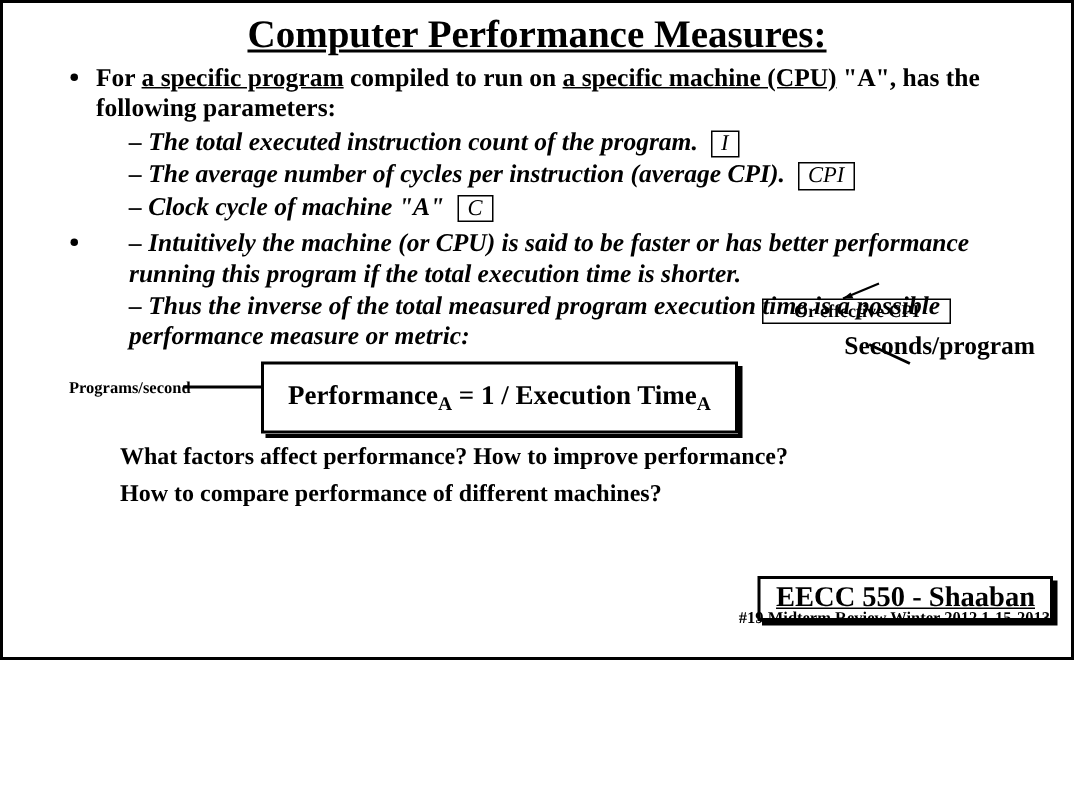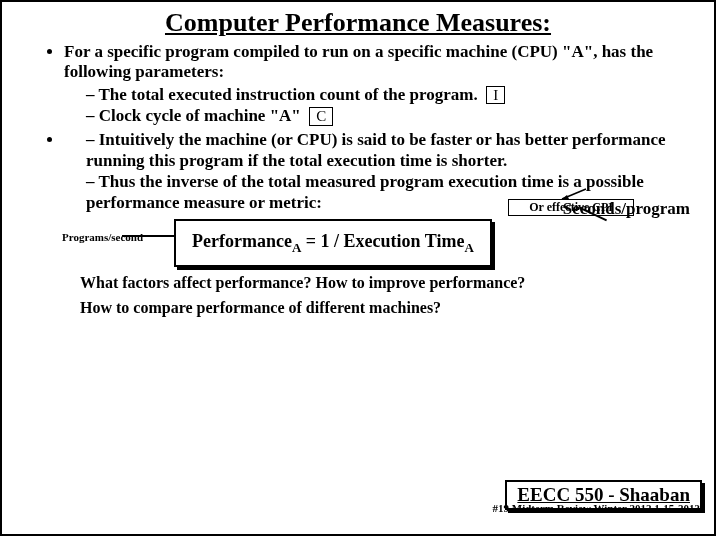--- a/index.html
+++ b/index.html
@@ -3,21 +3,21 @@
 <meta charset="utf-8">
 <style>
   body {
     margin: 0;
     padding: 0;
     font-family: "Times New Roman", serif;
     background: #fff;
   }
   .slide {
     width: 716px;
-    height: 536px;
+    height: 440px;
     border: 2px solid #000;
     position: relative;
     box-sizing: border-box;
     overflow: hidden;
   }
   .title {
     text-align: center;
     font-size: 26px;
     font-weight: bold;
     text-decoration: underline;
@@ -41,22 +41,23 @@
   ul.dash {
     list-style: none;
     margin: 2px 0 4px 0;
     padding-left: 22px;
   }
   ul.dash > li::before {
     content: "– ";
   }
   ul.dash > li {
     margin-bottom: 1px;
-  }
-  .u { }
+    font-style: italic;
+  }
+  .u { text-decoration: underline; }
   .ibox {
     display: inline-block;
     border: 1.5px solid #000;
     padding: 0 6px;
     font-weight: normal;
     font-size: 15px;
     line-height: 1.1;
     vertical-align: baseline;
   }
   .cpi-note {
@@ -89,21 +90,20 @@
     font-weight: bold;
     margin-left: 110px;
   }
   .formula-box sub { font-size: 13px; vertical-align: sub; font-weight: bold; }
   .label-left {
     position: absolute;
     left: -18px;
     top: 12px;
     font-size: 11px;
     font-weight: bold;
-    margin-left: 16px;
   }
   .label-arrow-left {
     position: absolute;
     left: 58px;
     top: 16px;
     width: 52px;
     height: 2px;
     background: #000;
   }
   .label-right {
@@ -158,20 +158,24 @@
   </div>
 
   <div class="content">
     <ul class="top">
       <li>
         <span>For </span><span class="u">a specific program</span><span> compiled to run on </span><span class="u">a specific machine (CPU)</span><span> "A", has the following parameters:</span>
         <ul class="dash">
           <li>
             <span>The total executed instruction count of the program.</span>
             &nbsp;<span class="ibox">I</span>
+          </li>
+          <li>
+            <span>The average number of cycles per instruction (average CPI).</span>
+            &nbsp;<span class="ibox">CPI</span>
           </li>
           <li>
             <span>Clock cycle of machine "A"</span>
             &nbsp;<span class="ibox">C</span>
           </li>
         </ul>
       </li>
       <li>
         <ul class="dash">
           <li>Intuitively the machine (or CPU) is said to be faster or has better performance running this program if the total execution time is shorter.</li>

